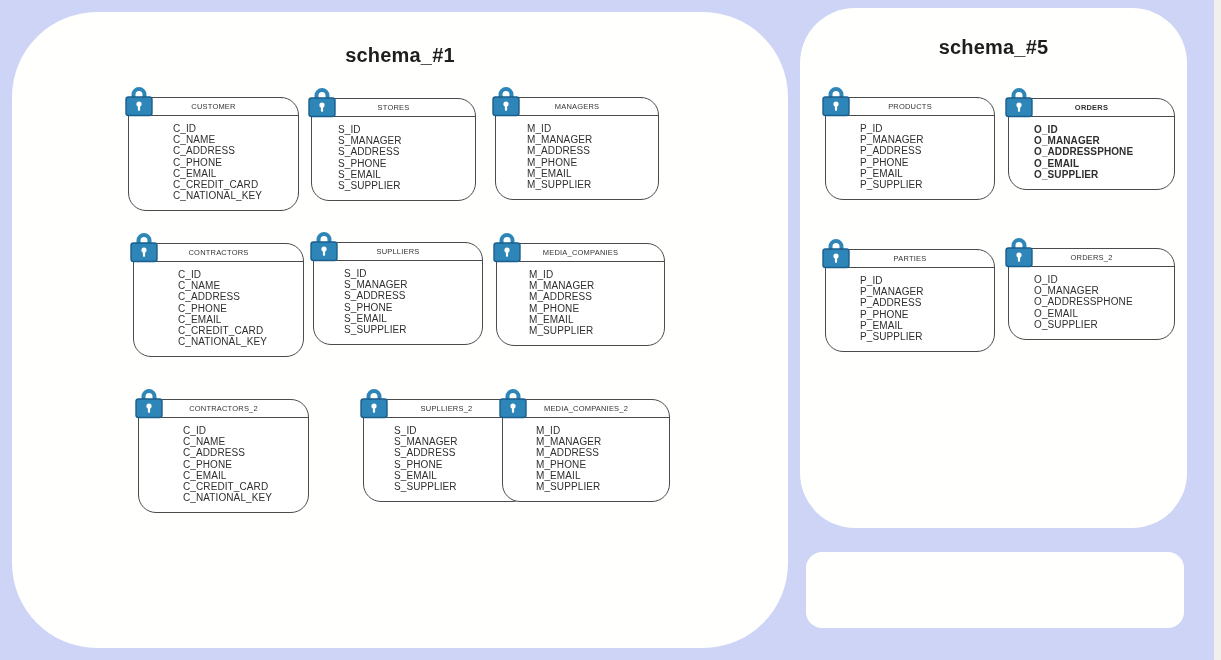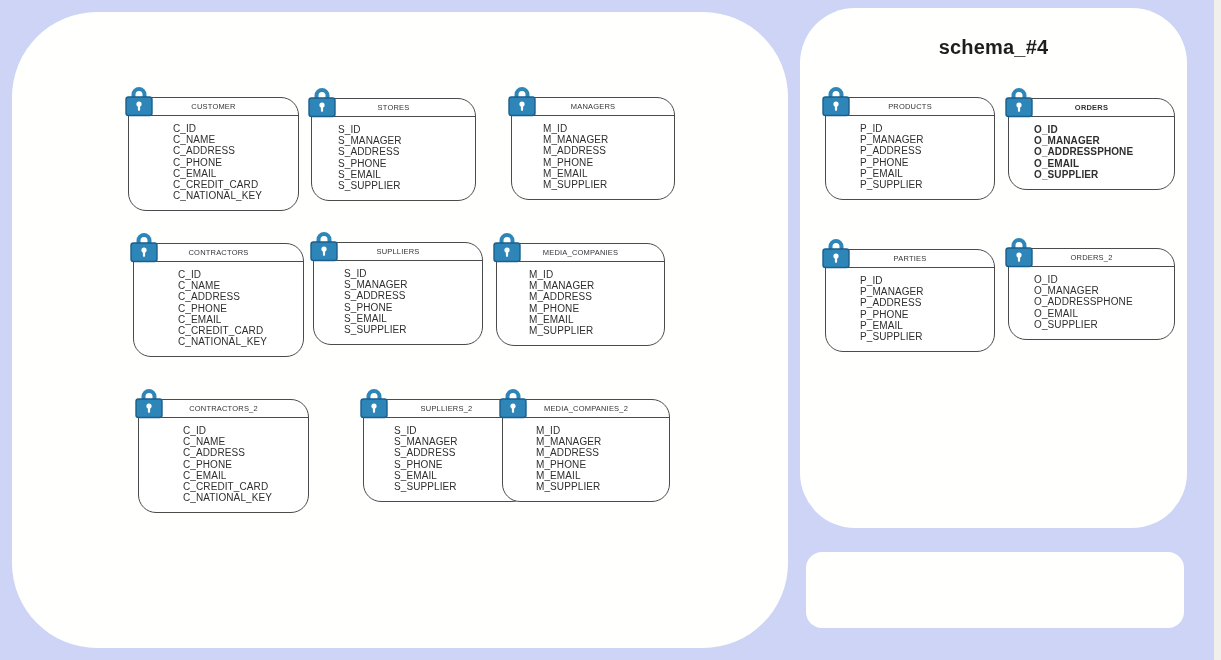--- a/index.html
+++ b/index.html
@@ -62,21 +62,22 @@
 </style>
 </head>
 <body>
 
 <div id="canvas">
 
   <div class="schema-container" id="schema1-container"></div>
   <div class="schema-container" id="schema2-container"></div>
   <div class="schema-container" id="schema3-container"></div>
 
-  <div class="schema-title" id="schema2-title">schema_#4</div>
+  <div class="schema-title" id="schema1-title">schema_#1</div>
+  <div class="schema-title" id="schema2-title">schema_#5</div>
 
   <div class="edge-strip"></div>
 
   <div id="cards-layer">
       <div class="table-card" style="left: 128px; top: 97px; width: 169px;">
         <span class="lock-icon"><svg viewBox="0 0 30 33" width="30" height="33" xmlns="http://www.w3.org/2000/svg">
             <path d="M9.5 16 v-5.5 a5.5 5.5 0 0 1 11 0 V16" fill="none" stroke="#2e86b8" stroke-width="4"></path>
             <rect x="2" y="13" width="26" height="18.5" rx="2.5" fill="#2e86b8" stroke="#1b5e8c" stroke-width="1.4"></rect>
             <circle cx="15" cy="20" r="2.6" fill="#ffffff"></circle>
             <rect x="13.9" y="21.5" width="2.2" height="5.4" rx="1.1" fill="#ffffff"></rect>
@@ -102,21 +103,21 @@
         <div class="card-header">STORES</div>
         <div class="card-fields" style="padding-left: 26px;">
           <div>S_ID</div>
           <div>S_MANAGER</div>
           <div>S_ADDRESS</div>
           <div>S_PHONE</div>
           <div>S_EMAIL</div>
           <div>S_SUPPLIER</div>
         </div>
       </div>
-      <div class="table-card" style="left: 495px; top: 97px; width: 162px; margin-left: 16px;">
+      <div class="table-card" style="left: 495px; top: 97px; width: 162px;">
         <span class="lock-icon"><svg viewBox="0 0 30 33" width="30" height="33" xmlns="http://www.w3.org/2000/svg">
             <path d="M9.5 16 v-5.5 a5.5 5.5 0 0 1 11 0 V16" fill="none" stroke="#2e86b8" stroke-width="4"></path>
             <rect x="2" y="13" width="26" height="18.5" rx="2.5" fill="#2e86b8" stroke="#1b5e8c" stroke-width="1.4"></rect>
             <circle cx="15" cy="20" r="2.6" fill="#ffffff"></circle>
             <rect x="13.9" y="21.5" width="2.2" height="5.4" rx="1.1" fill="#ffffff"></rect>
           </svg></span>
         <div class="card-header">MANAGERS</div>
         <div class="card-fields" style="padding-left: 31px;">
           <div>M_ID</div>
           <div>M_MANAGER</div>

